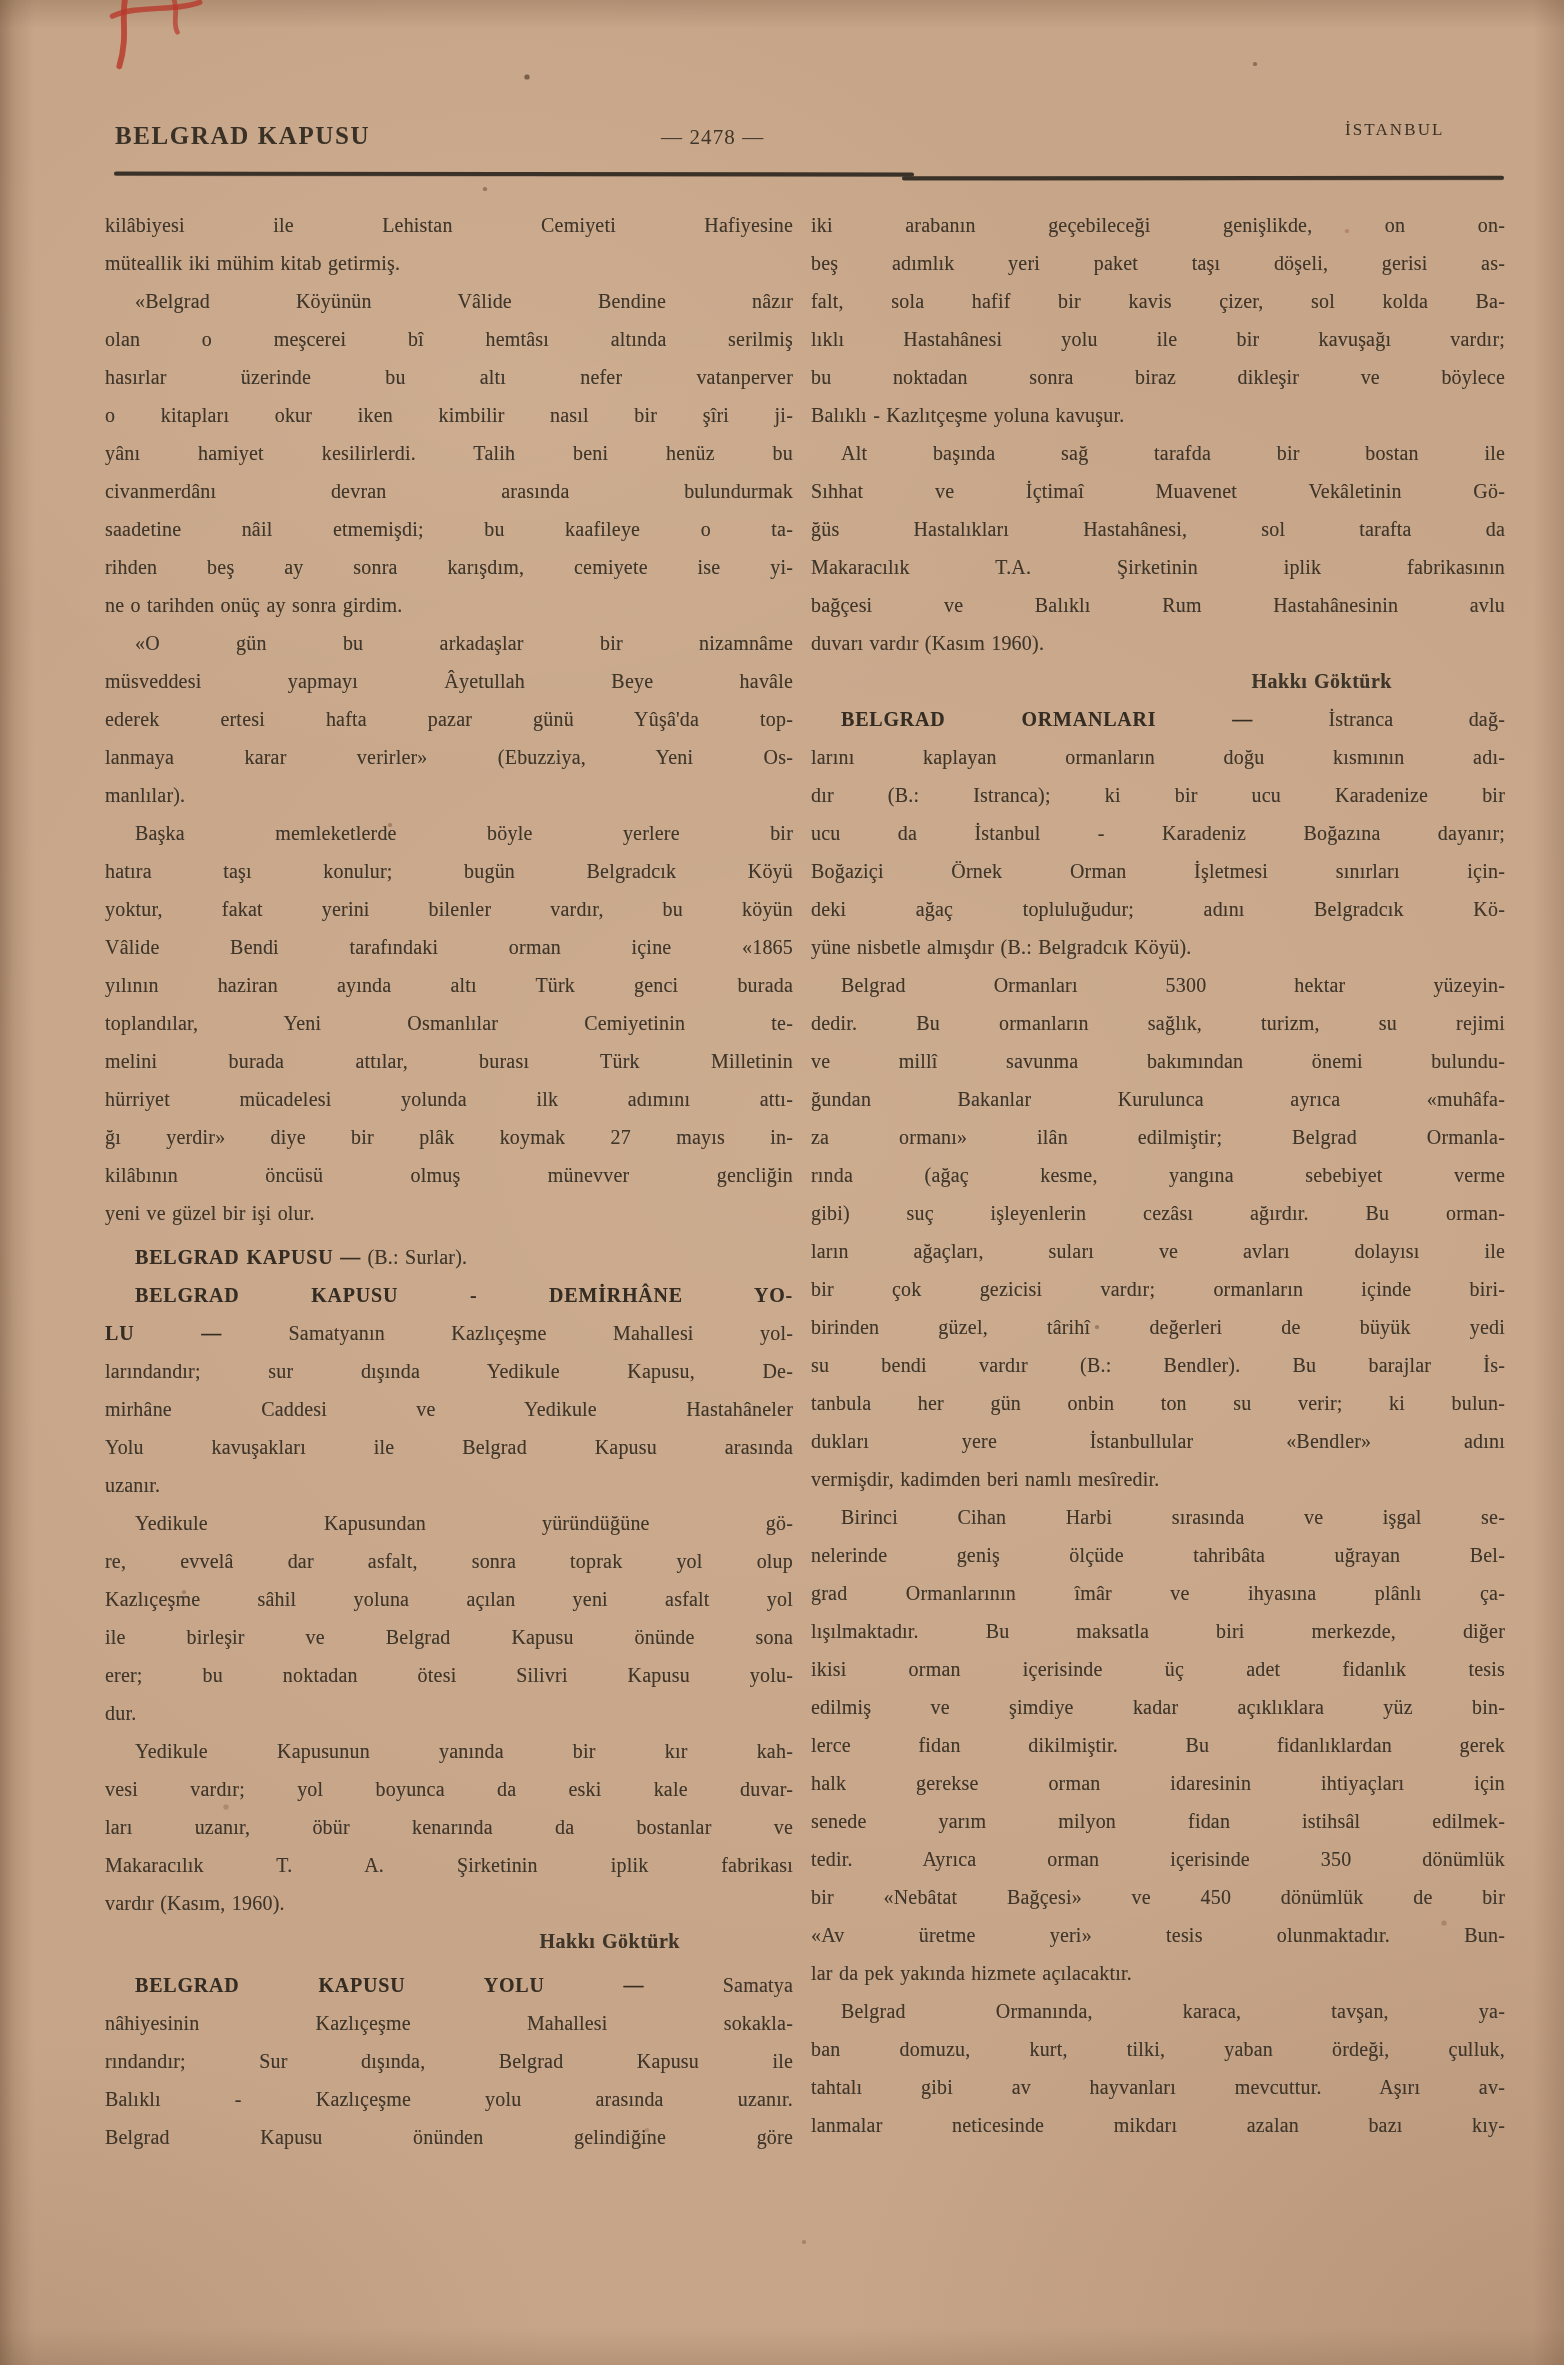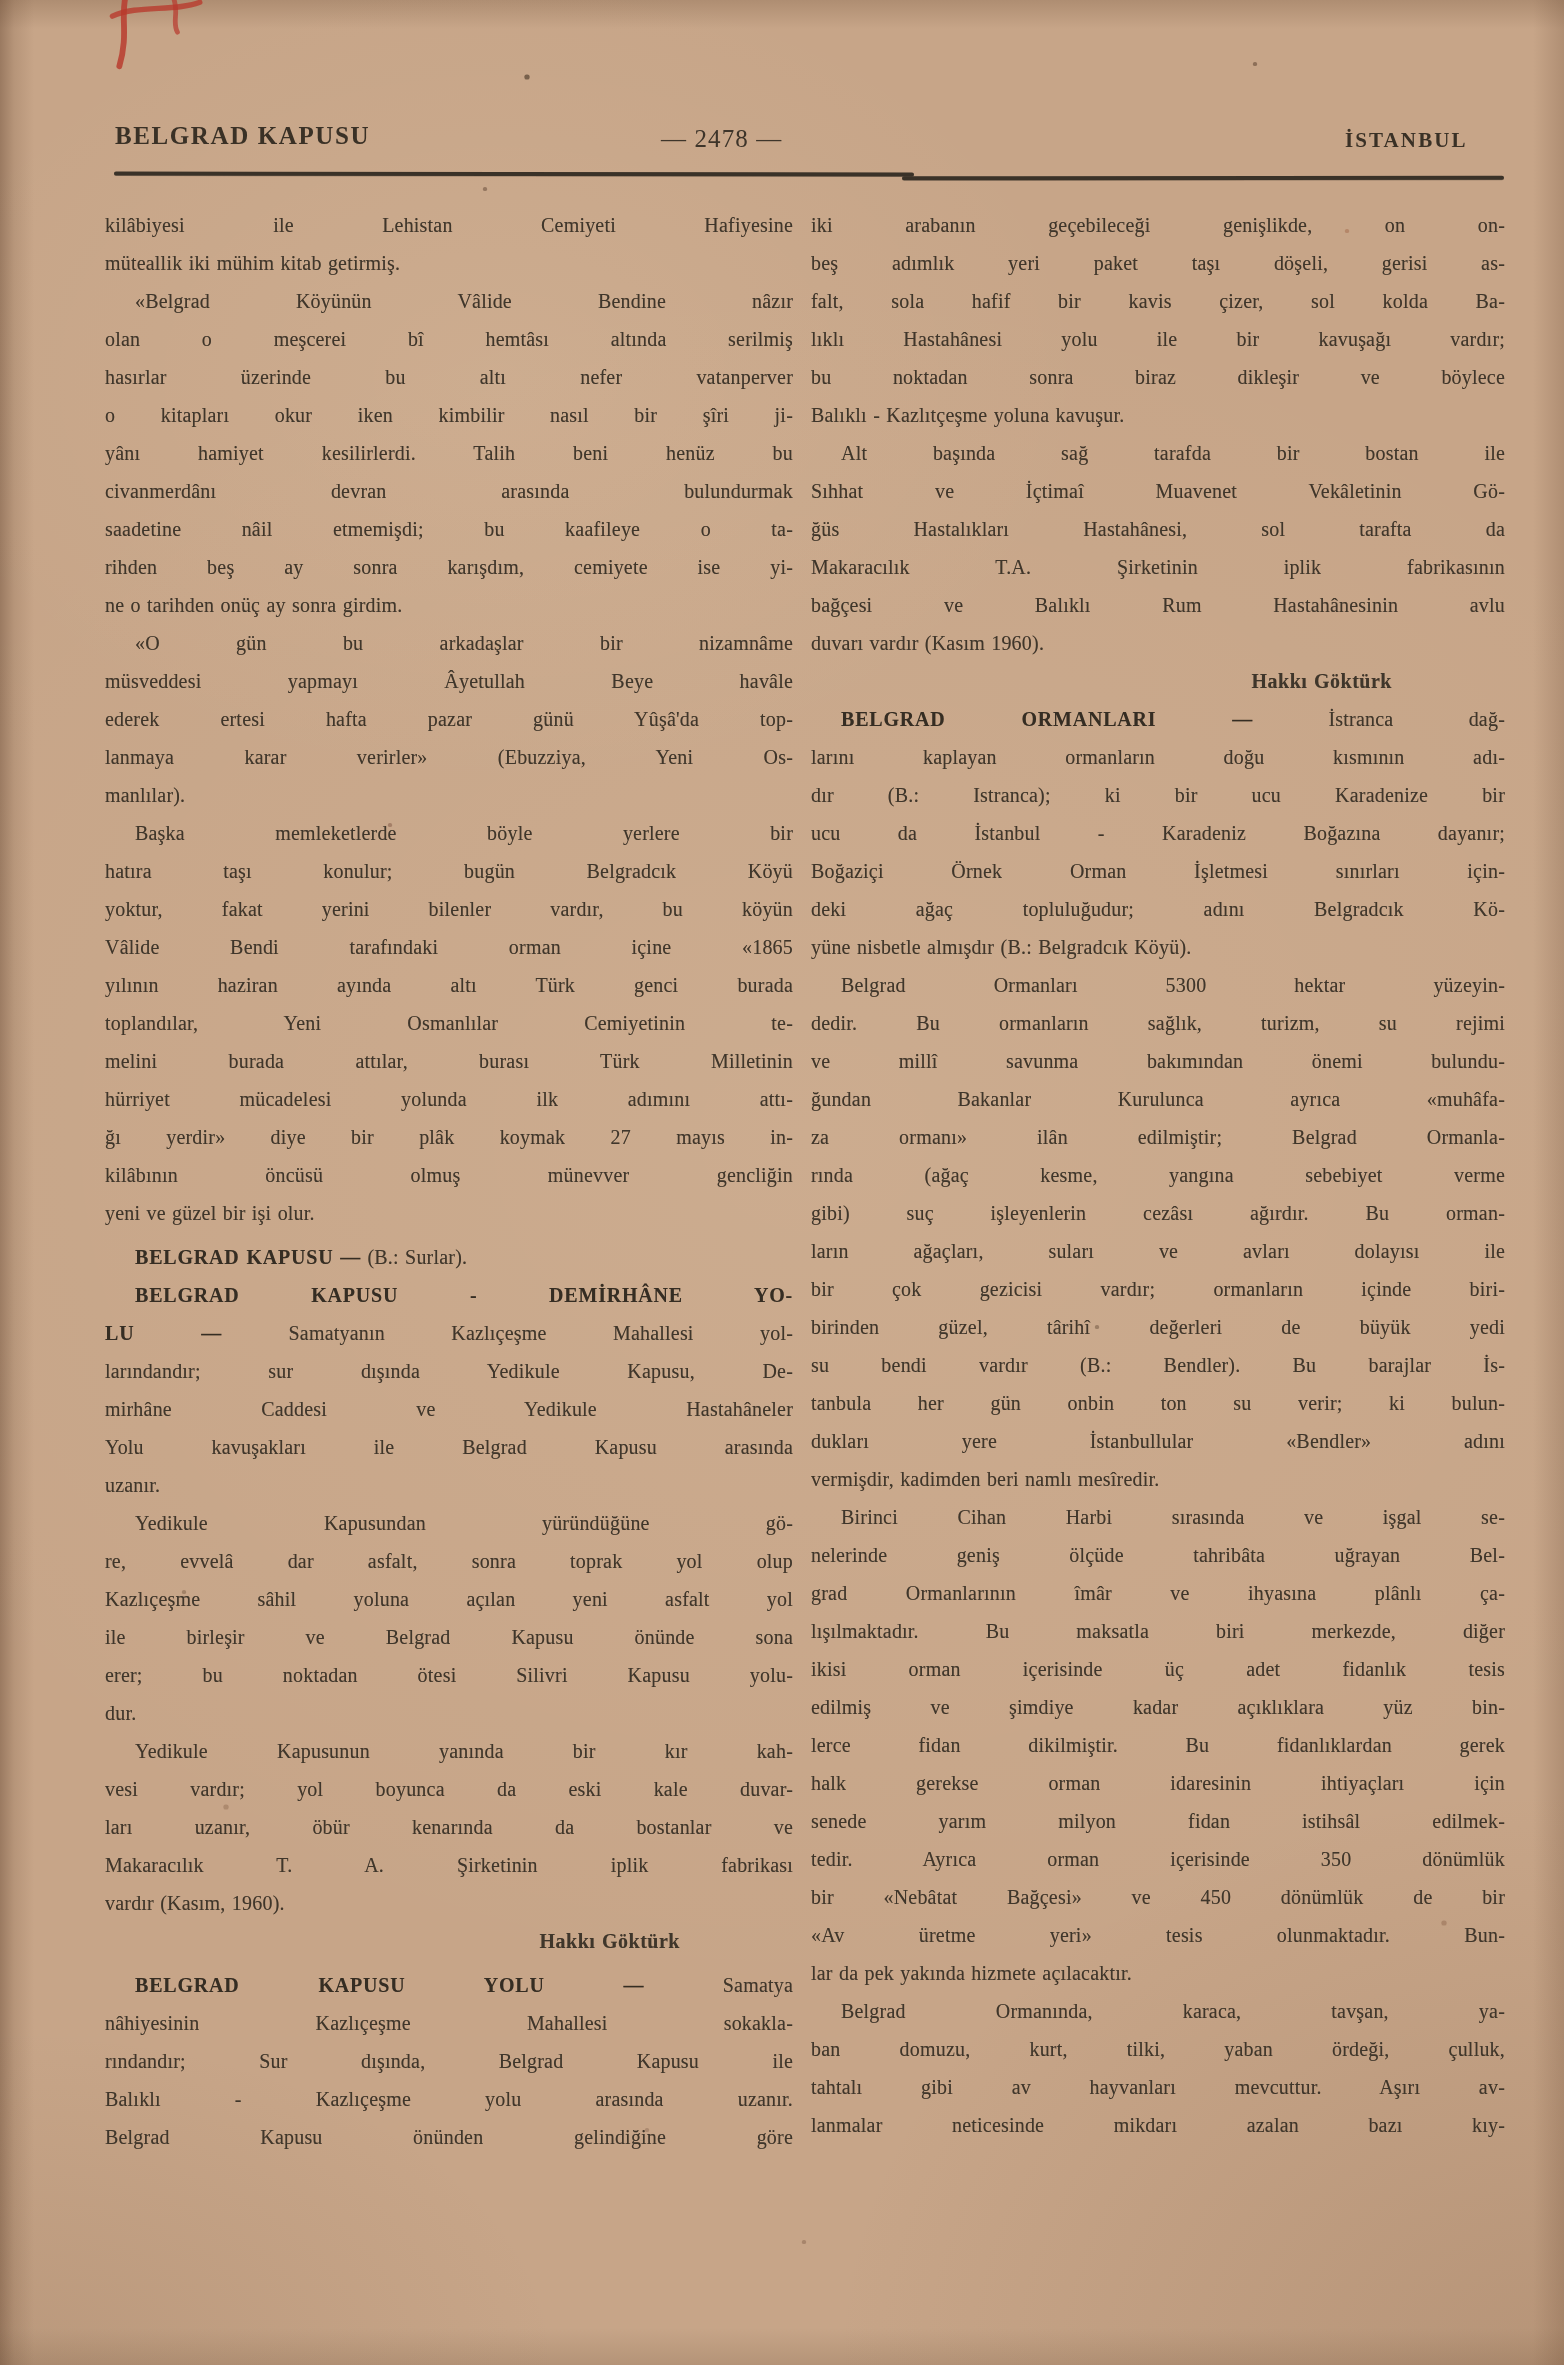--- a/index.html
+++ b/index.html
@@ -15,22 +15,22 @@
       linear-gradient(270deg, rgba(92,62,42,0.22) 0px, rgba(92,62,42,0) 31px),
       linear-gradient(180deg, rgba(104,74,50,0.26) 0px, rgba(104,74,50,0) 29px),
       linear-gradient(0deg, rgba(104,74,50,0.20) 0px, rgba(104,74,50,0) 38px),
       #c7a588;
   }
   .page { position: absolute; inset: 0; }
 
   
   .h-item { position: absolute; color: #3a3126; white-space: nowrap; }
   .h-left  { left: 115px; top: 122px; font-size: 25px; font-weight: 700; letter-spacing: 1.6px; }
-  .h-center{ left: 661px; top: 125px; font-size: 25px; letter-spacing: 1.1px; color: #3e352a; }
-  .h-right { left: 1345px; top: 128px; font-size: 21px; font-weight: 700; letter-spacing: 2.1px; }
+  .h-center{ left: 661px; top: 125px; font-size: 21px; letter-spacing: 1.1px; color: #3e352a; }
+  .h-right { left: 1345px; top: 120px; font-size: 17px; font-weight: 400; letter-spacing: 2.1px; }
 
   .rule { position: absolute; background: #3a3228; border-radius: 2.1px; box-shadow: 0 0.5px 0 rgba(58,50,40,.4); }
   .rule-a { left: 114px;  top: 172px; width: 800px; height: 4.3px; transform: rotate(0.08deg); }
   .rule-b { left: 902px; top: 176px; width: 602px; height: 3.7px; transform: rotate(-0.06deg); }
 
   
   .col { position: absolute; top: 206px; font-size: 20px; line-height: 38px;
          color: #3f362b; letter-spacing: 0.2px; word-spacing: 1.1px;
          text-shadow: 0 0 0.5px rgba(62,48,32,0.35); }
   .col-left  { left: 105px;  width: 688px; }

